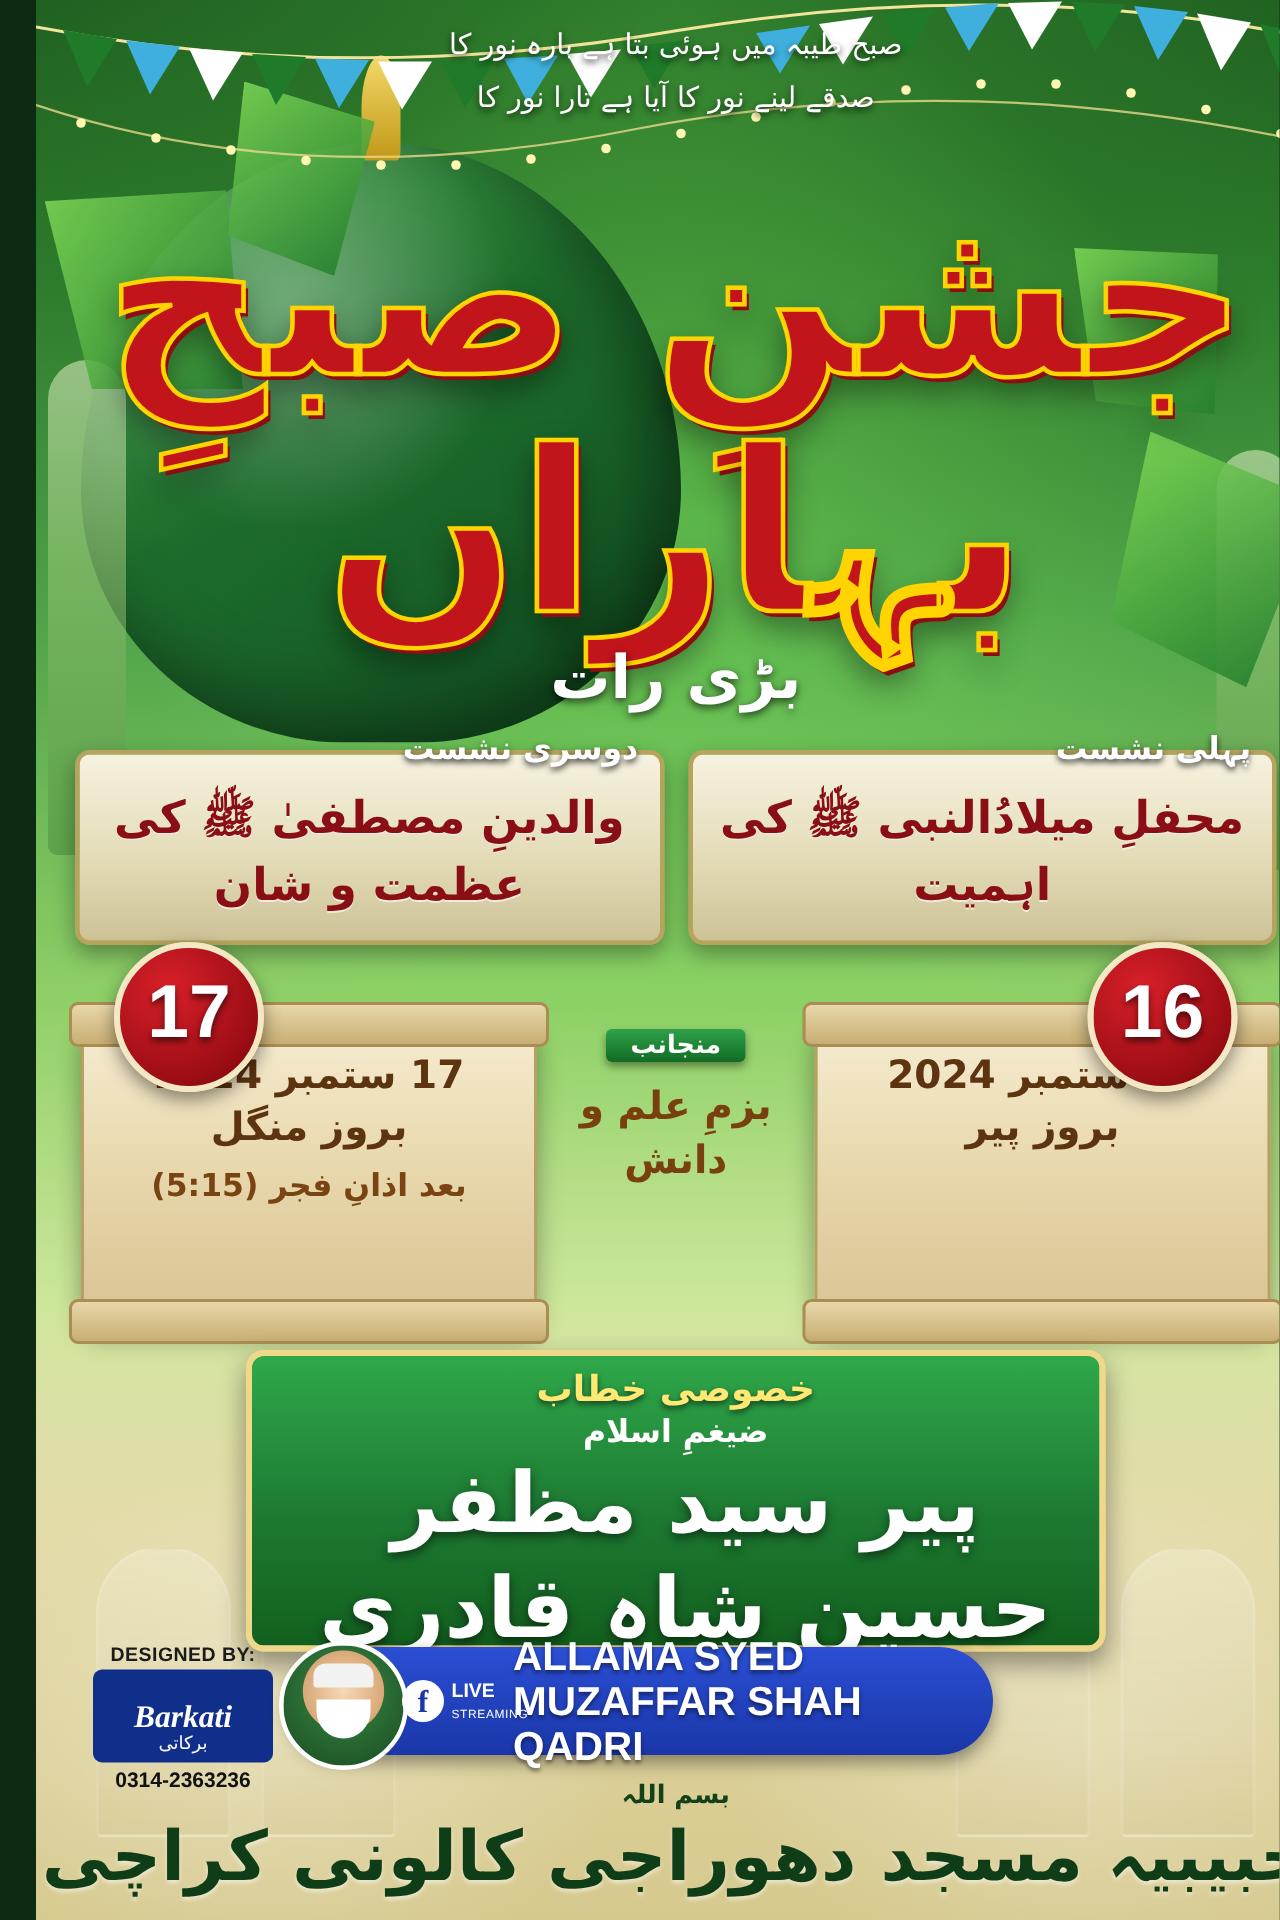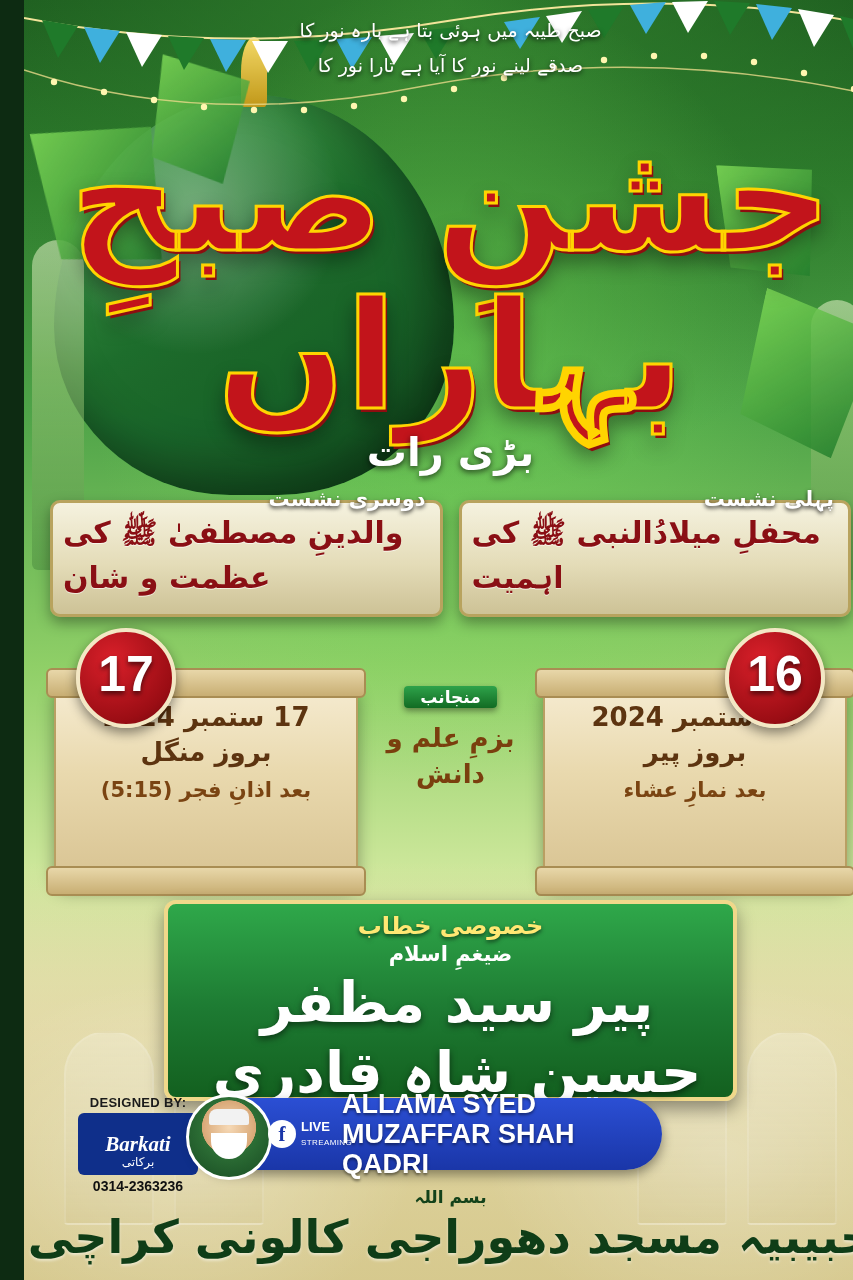--- a/index.html
+++ b/index.html
@@ -150,22 +150,22 @@
     flex-direction: row-reverse;
     justify-content: space-between;
     gap: 16px;
   }
   .session {
     position: relative;
     flex: 1 1 0;
     background: linear-gradient(180deg, #f5f2df 0%, #e4dcb8 55%, #cdc296 100%);
     border: 3px solid #b8a35e;
     border-radius: 10px;
-    padding: 7px 10px 14px;
-    text-align: left;
+    padding: 20px 10px 14px;
+    text-align: center;
     box-shadow: 0 6px 14px rgba(0,0,0,0.35);
   }
   .session-tag {
     position: absolute;
     top: -16px;
     right: 14px;
     direction: rtl;
     font-family: "DejaVu Sans", sans-serif;
     font-size: 21px;
     font-weight: bold;
@@ -311,21 +311,21 @@
     color: #ffffff;
     line-height: 1.25;
     margin-top: 2px;
     text-shadow: 0 3px 7px rgba(0,0,0,0.55);
     padding-left: 13px;
   }
 
   
   .designer {
     position: absolute;
-    left: 54px;
+    left: 38px;
     top: 1095px;
     width: 120px;
     text-align: center;
   }
   .designer-label {
     font-size: 13px;
     font-weight: bold;
     color: #1b1b1b;
     letter-spacing: 0.3px;
   }
@@ -540,21 +540,20 @@
     <div class="session">
       <div class="session-tag">دوسری نشست</div>
       <div class="session-text">والدینِ مصطفیٰ ﷺ کی عظمت و شان</div>
     </div>
   </div>
 
   <div class="dates">
     <div class="scroll right">
       <div class="scroll-inner">
         <div class="scroll-date">16 ستمبر 2024 بروز پیر</div>
-        <div class="scroll-time">بعد نمازِ عشاء</div>
       </div>
     </div>
     <div class="daybadge d16">16</div>
 
     <div class="scroll left">
       <div class="scroll-inner">
         <div class="scroll-date">17 ستمبر 2024 بروز منگل</div>
         <div class="scroll-time">بعد اذانِ فجر (5:15)</div>
       </div>
     </div>

